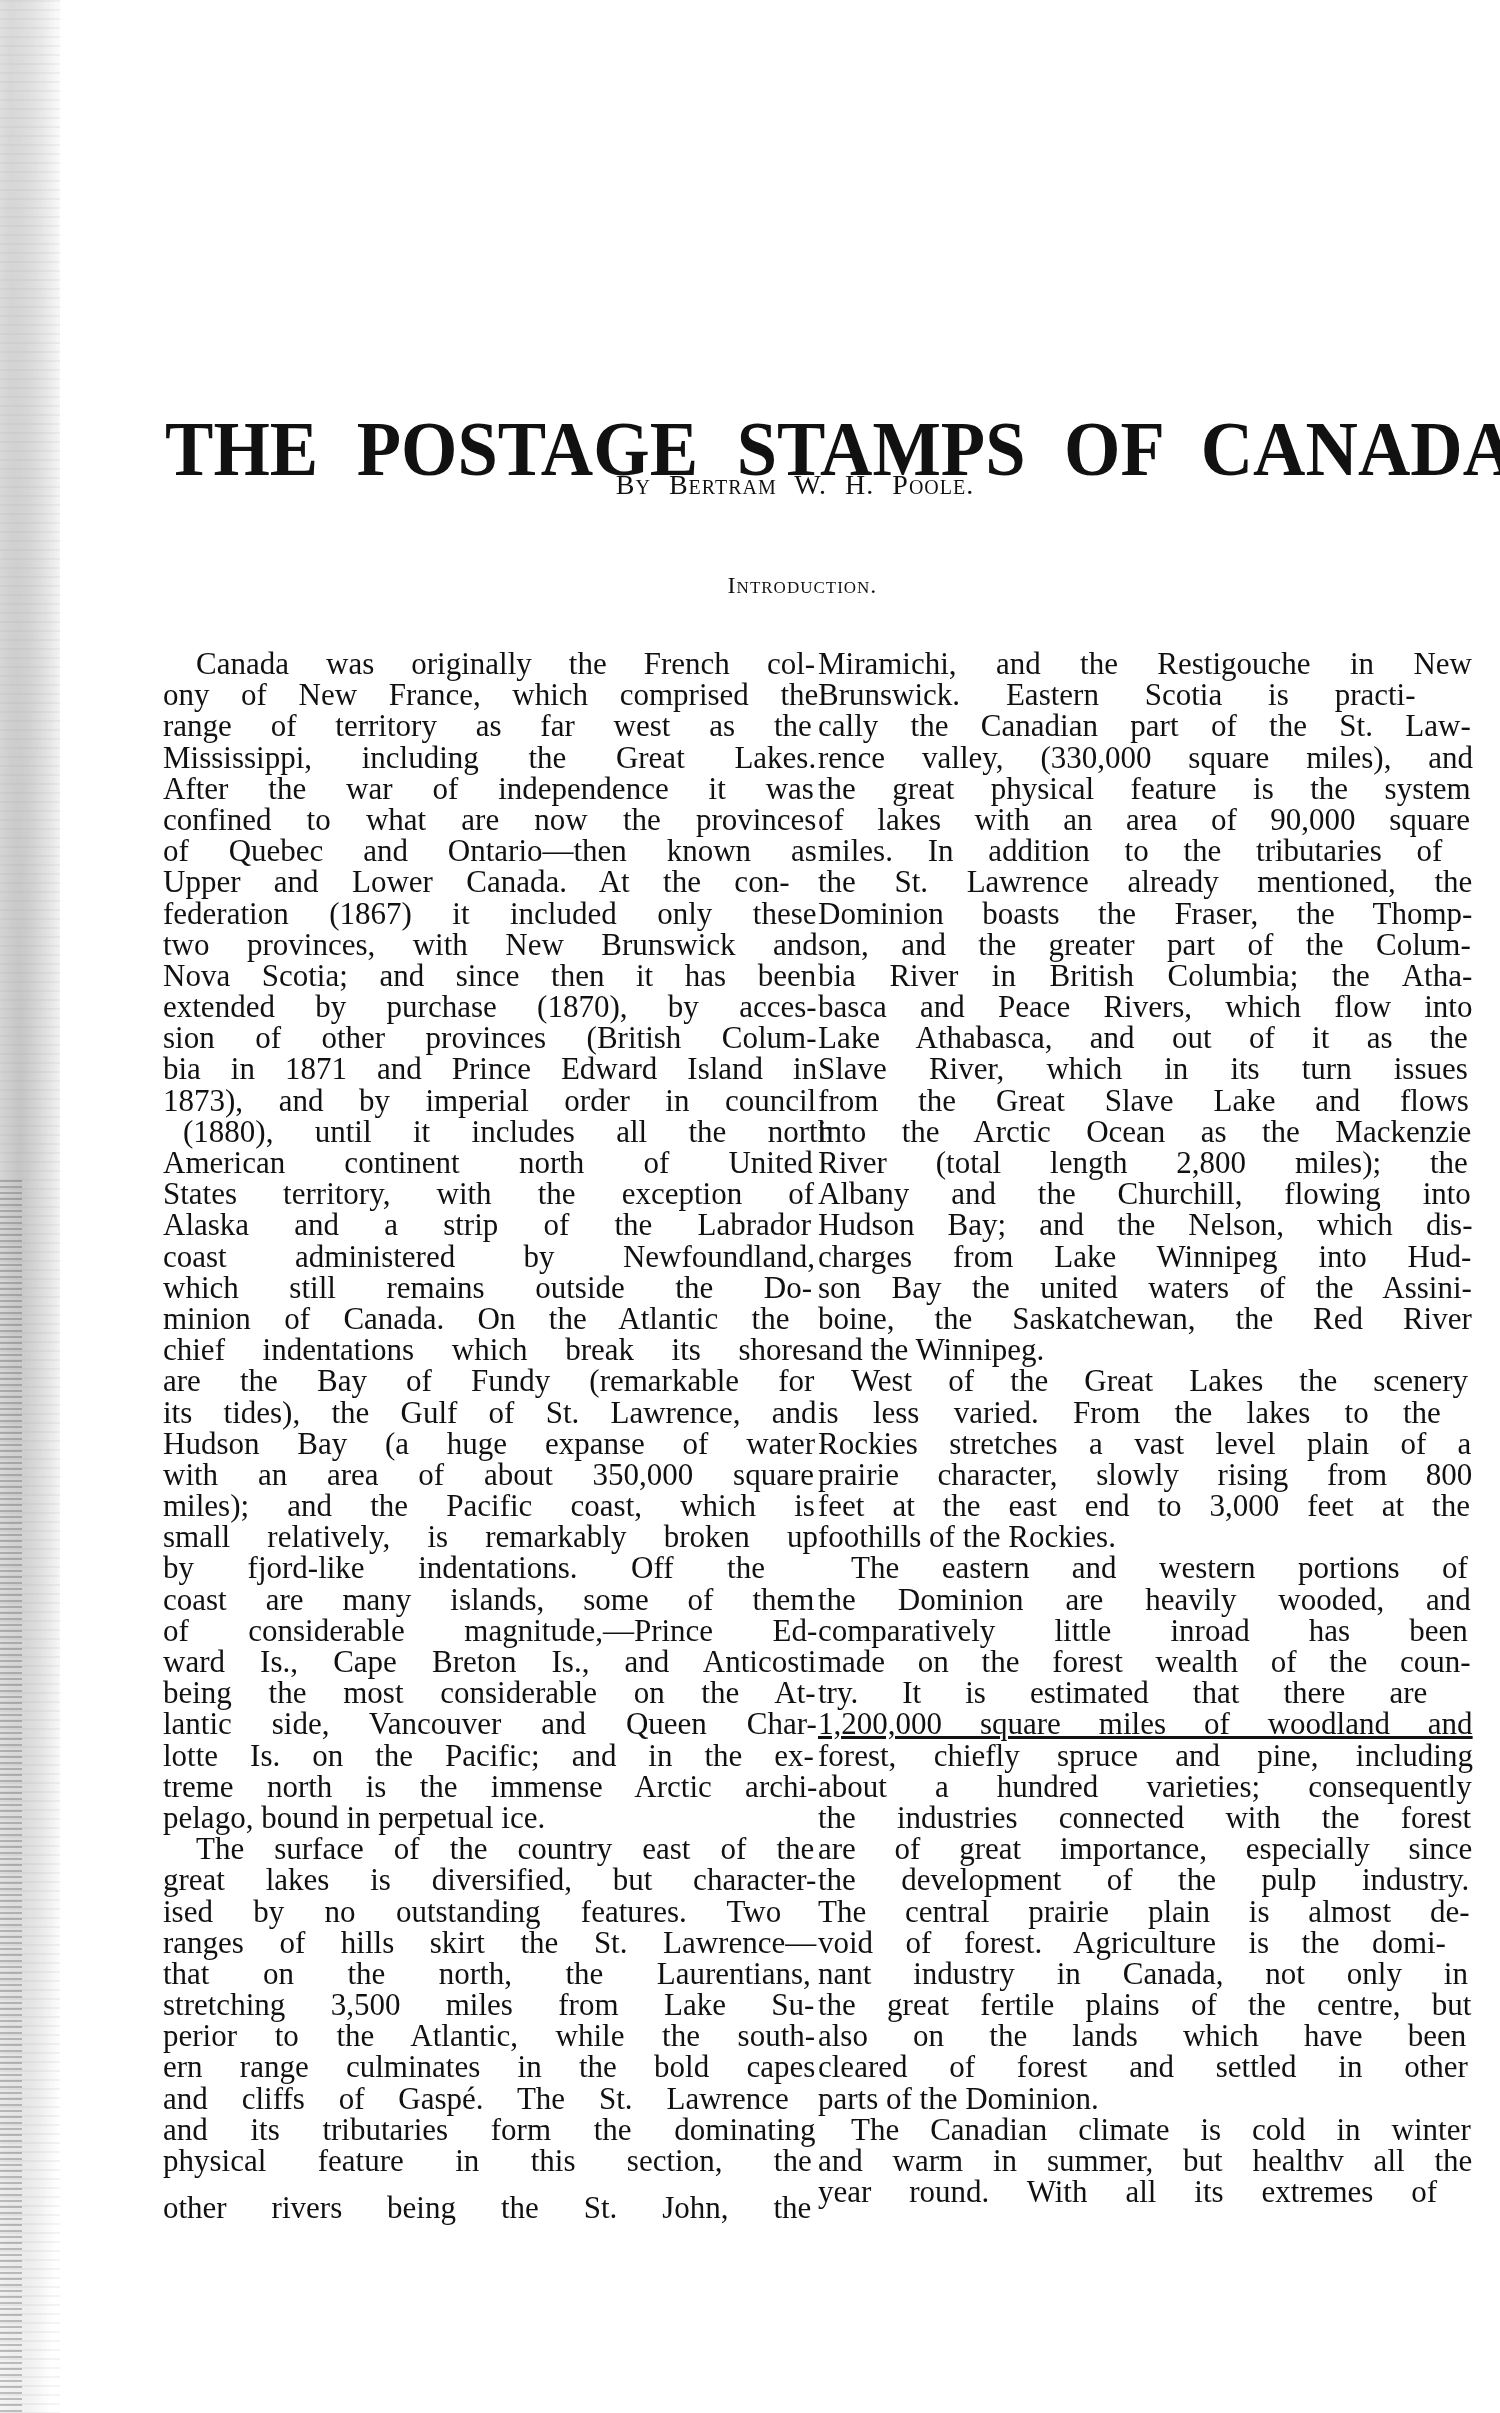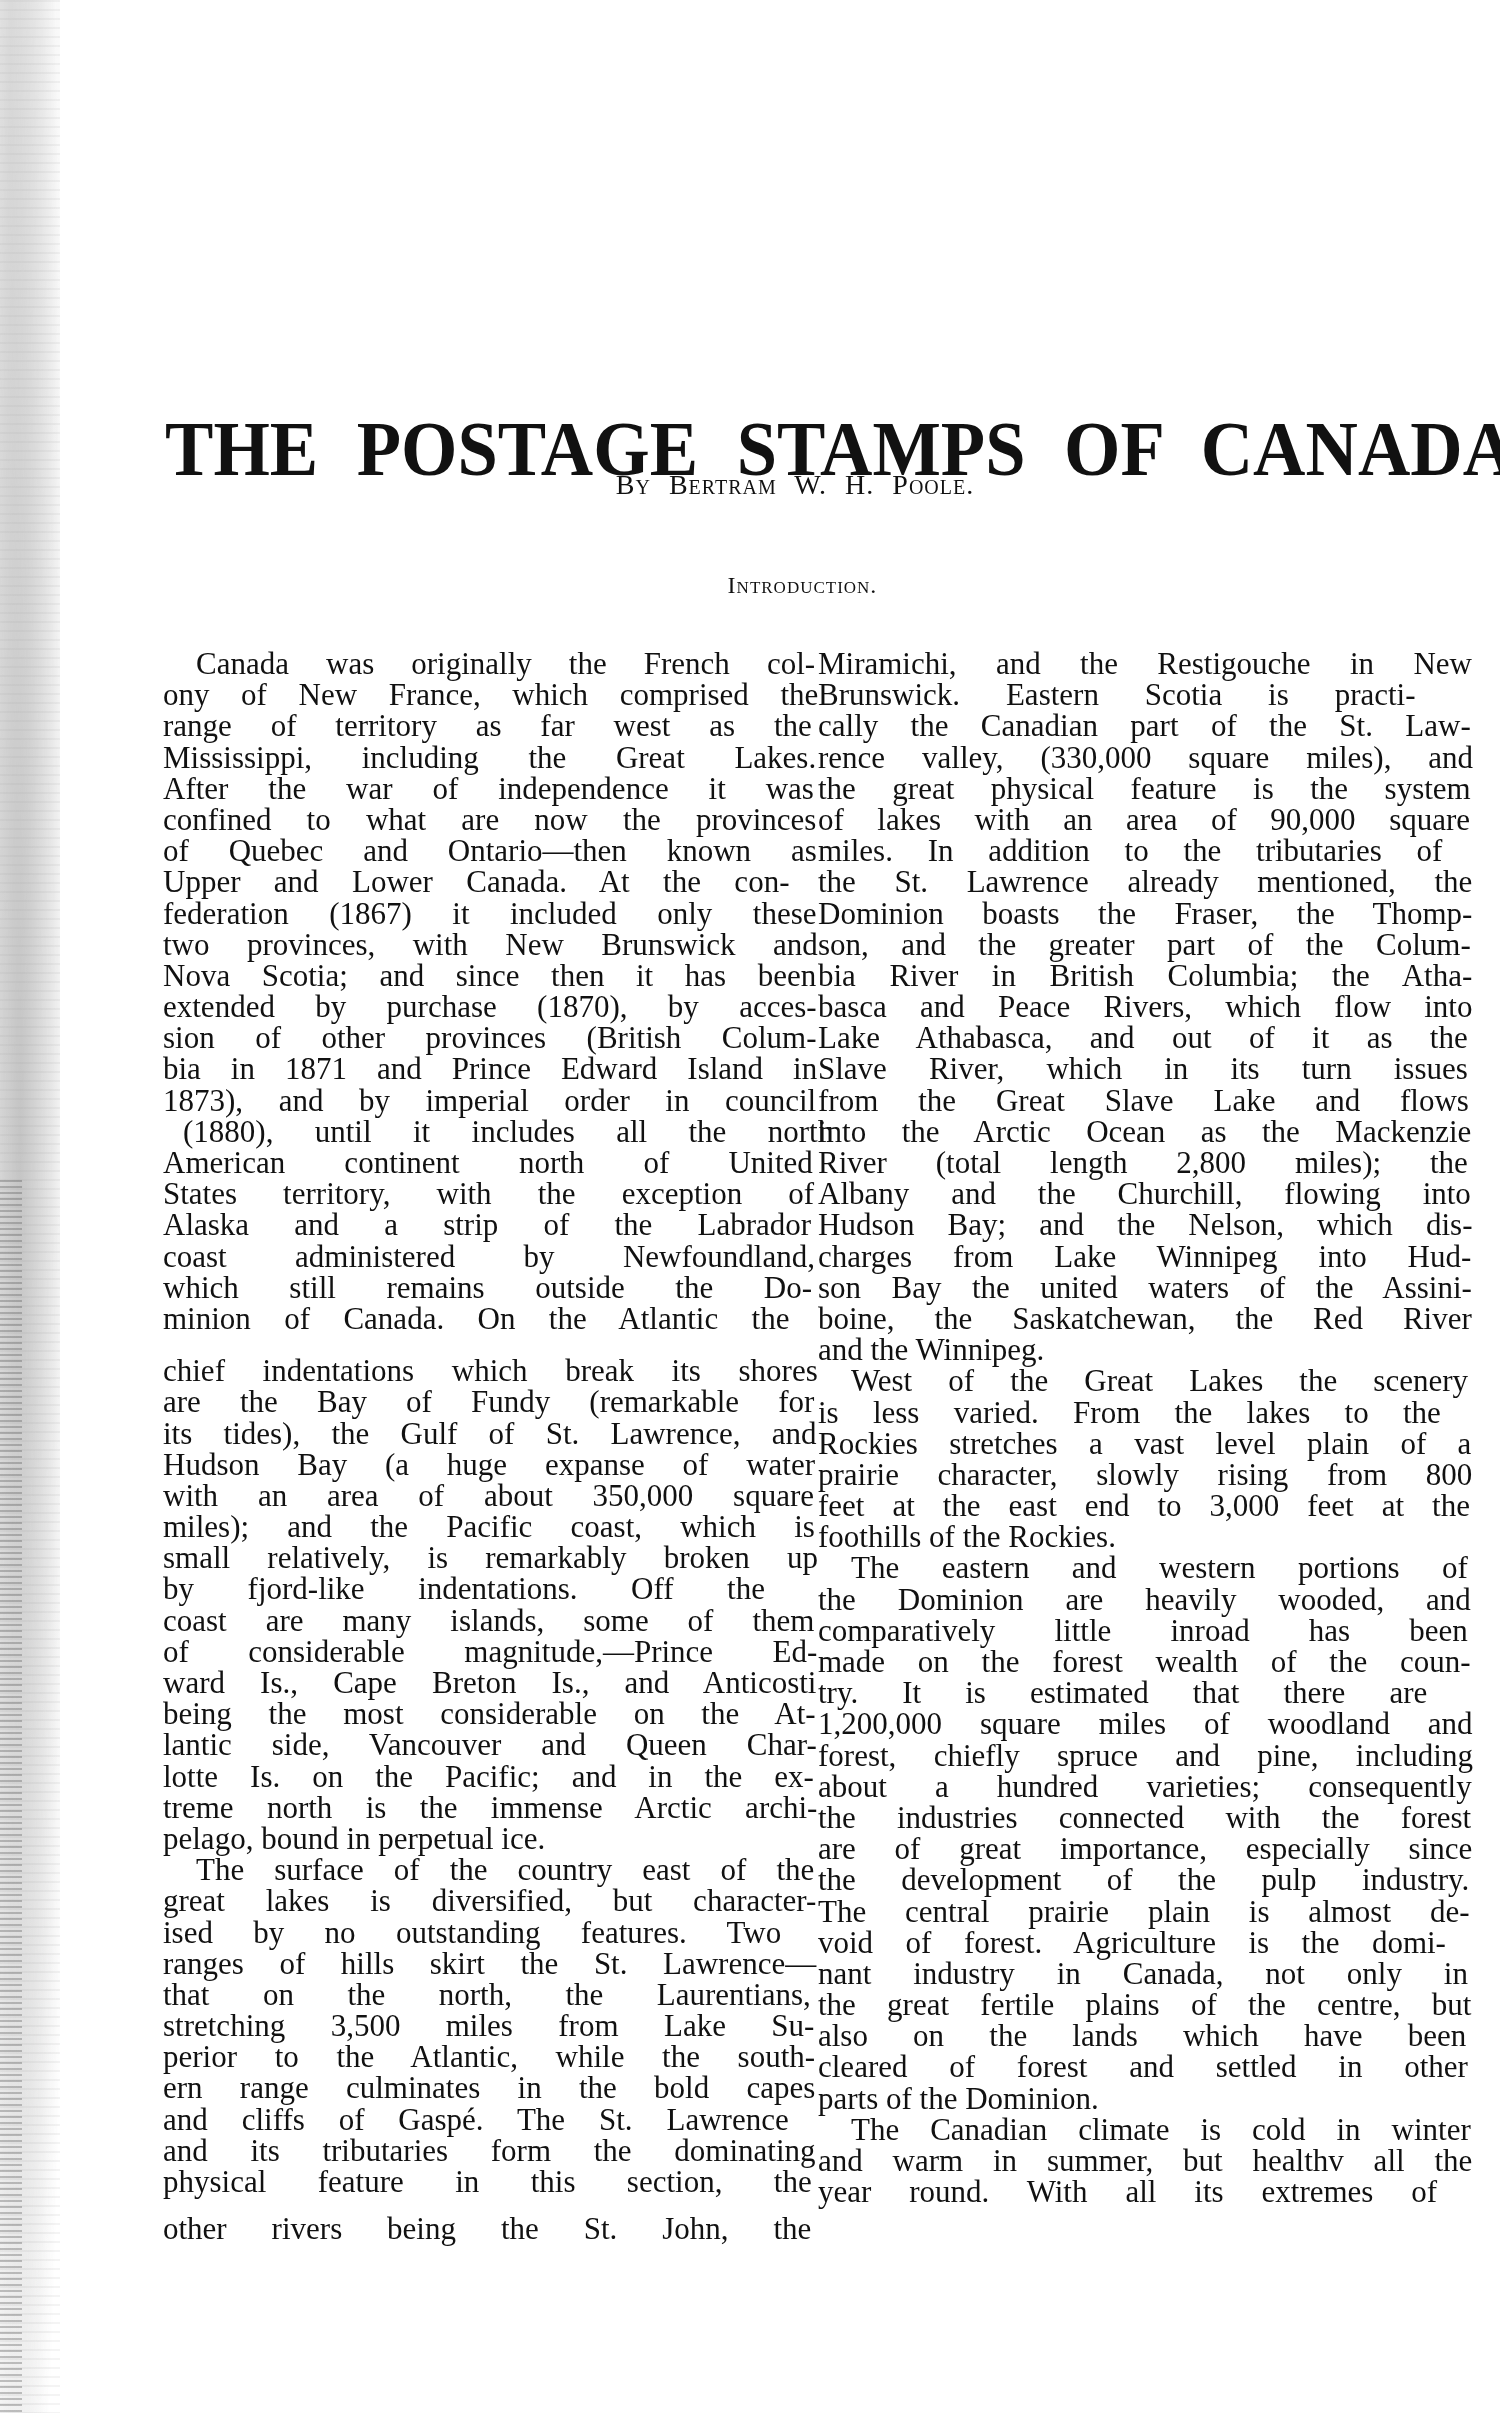--- a/index.html
+++ b/index.html
@@ -78,21 +78,21 @@
     <span class="line" style="word-spacing: 32.7188px; text-align: left; text-align-last: left;">sion of other provinces (British Colum-</span>
     <span class="line" style="word-spacing: 22.2455px; text-align: left; text-align-last: left;">bia in 1871 and Prince Edward Island in</span>
     <span class="line" style="word-spacing: 27.8047px; text-align: left; text-align-last: left;">1873), and by imperial order in council</span>
     <span class="line" style="word-spacing: 33.6016px; text-align: left; text-align-last: left; margin-left: 20px;">(1880), until it includes all the north</span>
     <span class="line" style="word-spacing: 51.4023px; text-align: left; text-align-last: left;">American continent north of United</span>
     <span class="line" style="word-spacing: 38.325px; text-align: left; text-align-last: left;">States territory, with the exception of</span>
     <span class="line" style="word-spacing: 37.4401px; text-align: left; text-align-last: left;">Alaska and a strip of the Labrador</span>
     <span class="line" style="word-spacing: 60.6198px; text-align: left; text-align-last: left;">coast administered by Newfoundland,</span>
     <span class="line" style="word-spacing: 42.8531px; text-align: left; text-align-last: left;">which still remains outside the Do-</span>
     <span class="line" style="word-spacing: 25.6384px; text-align: left; text-align-last: left;">minion of Canada.  On the Atlantic the</span>
-    <span class="line" style="word-spacing: 29.8813px; text-align: center; text-align-last: left; margin-top: 21px;">chief indentations which break its shores</span>
+    <span class="line" style="word-spacing: 29.8813px; text-align: center; text-align-last: left;">chief indentations which break its shores</span>
     <span class="line" style="word-spacing: 31.375px; text-align: left; text-align-last: left;">are the Bay of Fundy (remarkable for</span>
     <span class="line" style="word-spacing: 23.4933px; text-align: left; text-align-last: left;">its tides), the Gulf of St. Lawrence, and</span>
     <span class="line" style="word-spacing: 30.0495px; text-align: left; text-align-last: left;">Hudson Bay (a huge expanse of water</span>
     <span class="line" style="word-spacing: 32.0286px; text-align: left; text-align-last: left;">with an area of about 350,000 square</span>
     <span class="line" style="word-spacing: 30.4427px; text-align: left; text-align-last: left;">miles); and the Pacific coast, which is</span>
     <span class="line" style="word-spacing: 29.4625px; text-align: left; text-align-last: left;">small relatively, is remarkably broken up</span>
     <span class="line" style="word-spacing: 45.8125px; text-align: left; text-align-last: left; font-family: Liberation Serif, serif;">by fjord-like indentations.  Off the</span>
     <span class="line" style="word-spacing: 31.2318px; text-align: left; text-align-last: left;">coast are many islands, some of them</span>
     <span class="line" style="word-spacing: 51.6562px; text-align: left; text-align-last: left;">of considerable magnitude,—Prince Ed-</span>
     <span class="line" style="word-spacing: 27.401px; text-align: left; text-align-last: left;">ward Is., Cape Breton Is., and Anticosti</span>
@@ -142,21 +142,21 @@
     <span class="line" style="word-spacing: 26.4883px; text-align: left; text-align-last: left;">is less varied.  From the lakes to the</span>
     <span class="line" style="word-spacing: 23.6094px; text-align: left; text-align-last: left;">Rockies stretches a vast level plain of a</span>
     <span class="line" style="word-spacing: 30.9094px; text-align: left; text-align-last: left;">prairie character, slowly rising from 800</span>
     <span class="line" style="word-spacing: 20.2135px; text-align: left; text-align-last: left;">feet at the east end to 3,000 feet at the</span>
     <span class="line last">foothills of the Rockies.</span>
     <span class="line indent" style="word-spacing: 34.6844px; text-align: left; text-align-last: left;">The eastern and western portions of</span>
     <span class="line" style="word-spacing: 34.1562px; text-align: left; text-align-last: left;">the Dominion are heavily wooded, and</span>
     <span class="line" style="word-spacing: 51.4102px; text-align: left; text-align-last: left;">comparatively little inroad has been</span>
     <span class="line" style="word-spacing: 24.9688px; text-align: left; text-align-last: left;">made on the forest wealth of the coun-</span>
     <span class="line" style="word-spacing: 36.3125px; text-align: left; text-align-last: left;">try.  It is estimated that there are</span>
-    <span class="line" style="word-spacing: 30.1906px; text-align: center; text-align-last: left;">1,200,000 square miles of woodland and</span>
+    <span class="line" style="word-spacing: 30.1906px; text-align: center; text-align-last: left; text-decoration: underline;">1,200,000 square miles of woodland and</span>
     <span class="line" style="word-spacing: 29.5688px; text-align: left; text-align-last: left;">forest, chiefly spruce and pine, including</span>
     <span class="line" style="word-spacing: 40.3242px; text-align: left; text-align-last: left;">about a hundred varieties; consequently</span>
     <span class="line" style="word-spacing: 33.3656px; text-align: left; text-align-last: left;">the industries connected with the forest</span>
     <span class="line" style="word-spacing: 31.0125px; text-align: left; text-align-last: left;">are of great importance, especially since</span>
     <span class="line" style="word-spacing: 37.6844px; text-align: left; text-align-last: left;">the development of the pulp industry.</span>
     <span class="line" style="word-spacing: 31.1094px; text-align: left; text-align-last: left;">The central prairie plain is almost de-</span>
     <span class="line" style="word-spacing: 24.7321px; text-align: left; text-align-last: left;">void of forest.  Agriculture is the domi-</span>
     <span class="line" style="word-spacing: 34.125px; text-align: left; text-align-last: left;">nant industry in Canada, not only in</span>
     <span class="line" style="word-spacing: 23.5022px; text-align: left; text-align-last: left;">the great fertile plains of the centre, but</span>
     <span class="line" style="word-spacing: 37.4349px; text-align: left; text-align-last: left;">also on the lands which have been</span>

